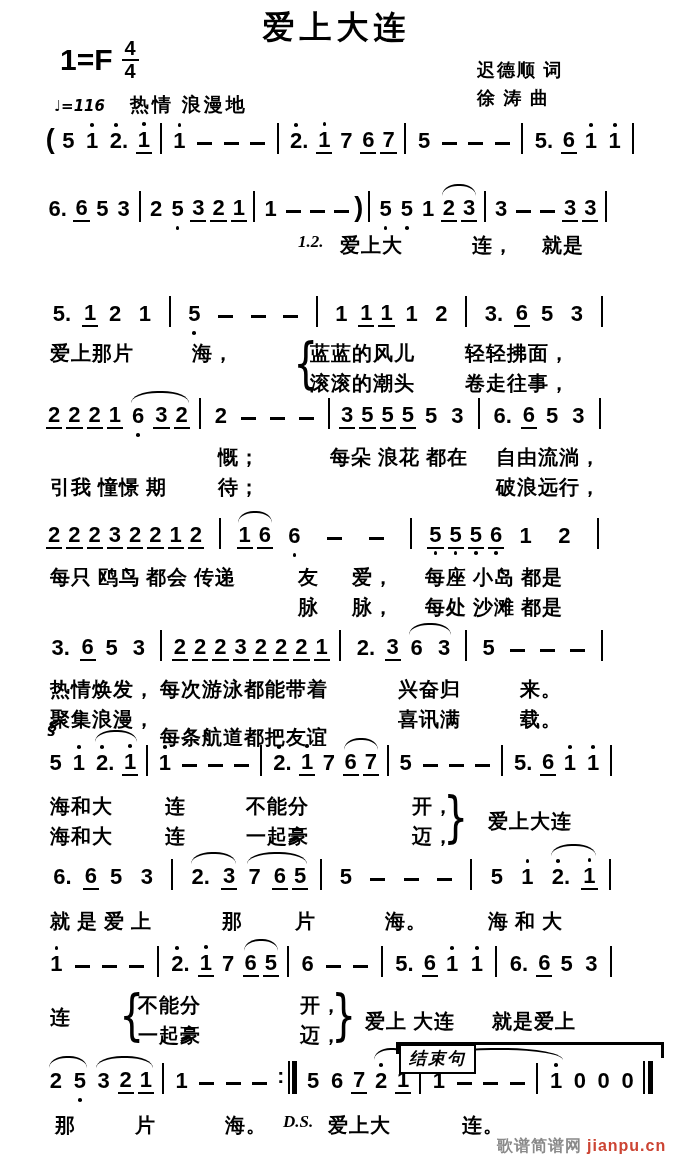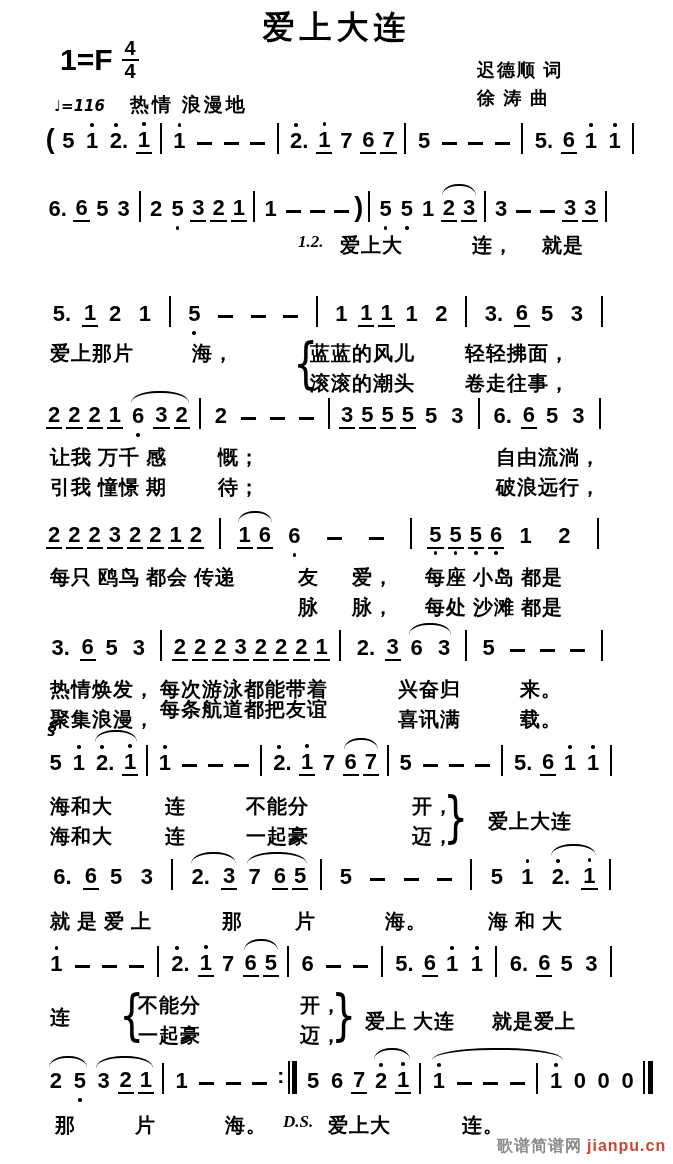--- a/index.html
+++ b/index.html
@@ -192,22 +192,22 @@
         <span class="tok" style="margin-left: 5px; margin-right: 5px;">5</span>
         <span class="tok" style="margin-left: 5px; margin-right: 5px;">3</span>
         <span class="bar" style="margin-left: 7px; margin-right: 7px;"></span>
         <span class="tok dt" style="margin-left: 5px; margin-right: 5px;">6.</span>
         <span class="tok u">6</span>
         <span class="tok" style="margin-left: 5px; margin-right: 5px;">5</span>
         <span class="tok" style="margin-left: 5px; margin-right: 5px;">3</span>
         <span class="bar" style="margin-left: 7px; margin-right: 7px;"></span>
         <div class="arc" style="left: 87px; width: 58px; top: 8px;"></div>
       </div>
-      <div class="lyric" style="left: 50px; top: 444px;">让我 万千 感</div>
       <div class="lyric" style="left: 218px; top: 444px;">慨；</div>
+      <div class="lyric" style="left: 330px; top: 444px;">每朵 浪花 都在</div>
       <div class="lyric" style="left: 496px; top: 444px;">自由流淌，</div>
       <div class="lyric" style="left: 50px; top: 474px;">引我 憧憬 期</div>
       <div class="lyric" style="left: 218px; top: 474px;">待；</div>
       <div class="lyric" style="left: 496px; top: 474px;">破浪远行，</div>
       <div class="music-line" style="top: 503px;">
         <span class="tok u">2</span>
         <span class="tok u">2</span>
         <span class="tok u">2</span>
         <span class="tok u">3</span>
         <span class="tok u">2</span>
@@ -262,21 +262,21 @@
         <span class="dash" style="margin-left: 7.60714px; margin-right: 7.60714px;"></span>
         <span class="dash" style="margin-left: 7.60714px; margin-right: 7.60714px;"></span>
         <span class="bar" style="margin-left: 7.60714px; margin-right: 7.60714px;"></span>
         <div class="arc" style="left: 365px; width: 42px; top: 8px;"></div>
       </div>
       <div class="lyric" style="left: 50px; top: 676px;">热情焕发，</div>
       <div class="lyric" style="left: 160px; top: 676px;">每次游泳都能带着</div>
       <div class="lyric" style="left: 398px; top: 676px;">兴奋归</div>
       <div class="lyric" style="left: 520px; top: 676px;">来。</div>
       <div class="lyric" style="left: 50px; top: 706px;">聚集浪漫，</div>
-      <div class="lyric" style="left: 160px; top: 696px;">每条航道都把友谊</div>
+      <div class="lyric" style="left: 160px; top: 724px;">每条航道都把友谊</div>
       <div class="lyric" style="left: 398px; top: 706px;">喜讯满</div>
       <div class="lyric" style="left: 520px; top: 706px;">载。</div>
       <div class="music-line" style="top: 730px;">
         <span class="tok" style="margin-left: 3.52381px; margin-right: 3.52381px;">5</span>
         <span class="tok hi" style="margin-left: 3.52381px; margin-right: 3.52381px;">1</span>
         <span class="tok hi dt" style="margin-left: 3.52381px; margin-right: 3.52381px;">2.</span>
         <span class="tok hi u">1</span>
         <span class="bar" style="margin-left: 5.52381px; margin-right: 5.52381px;"></span>
         <span class="tok hi" style="margin-left: 3.52381px; margin-right: 3.52381px;">1</span>
         <span class="dash" style="margin-left: 5.52381px; margin-right: 5.52381px;"></span>
@@ -420,18 +420,21 @@
         <div class="arc" style="left: 52px; width: 57px; top: 8px;"></div>
         <div class="arc" style="left: 330px; width: 36px; top: 0px;"></div>
         <div class="arc" style="left: 388px; width: 131px; top: 0px;"></div>
       </div>
       <div class="lyric" style="left: 55px; top: 1112px;">那</div>
       <div class="lyric" style="left: 135px; top: 1112px;">片</div>
       <div class="lyric" style="left: 225px; top: 1112px;">海。</div>
       <div class="lyric it" style="left: 283px; top: 1112px;">D.S.</div>
       <div class="lyric" style="left: 328px; top: 1112px;">爱上大</div>
       <div class="lyric" style="left: 462px; top: 1112px;">连。</div>
+      <div class="ebracket" style="left: 396px; top: 1042px; width: 268px;">
+        <div class="elabel">结束句</div>
+      </div>
     </div>
 
   <div class="wm">
     <span class="wm-site">歌谱简谱网 </span><span class="wm-domain">jianpu.cn</span>
   </div>
 </div>
 
 </body></html>

